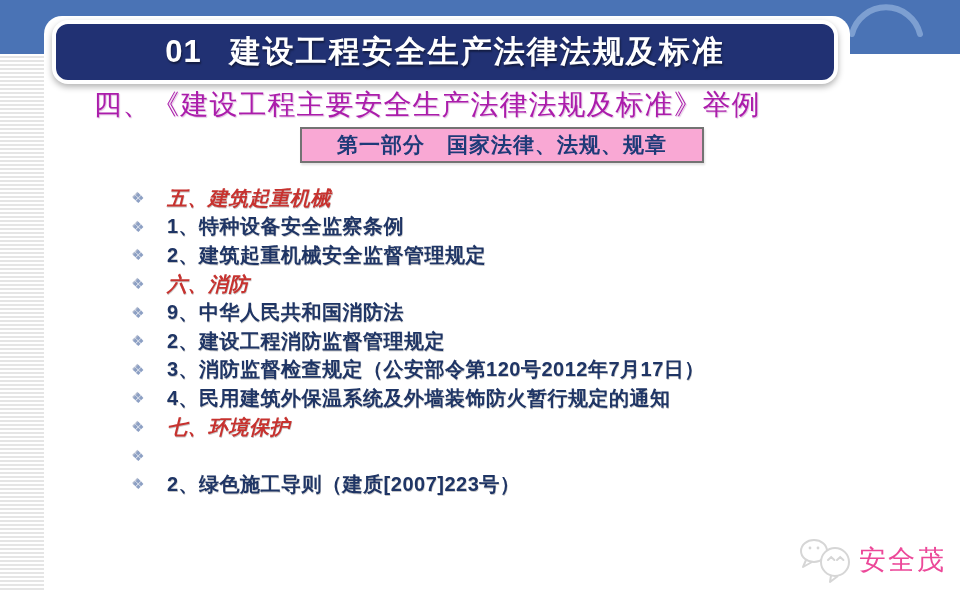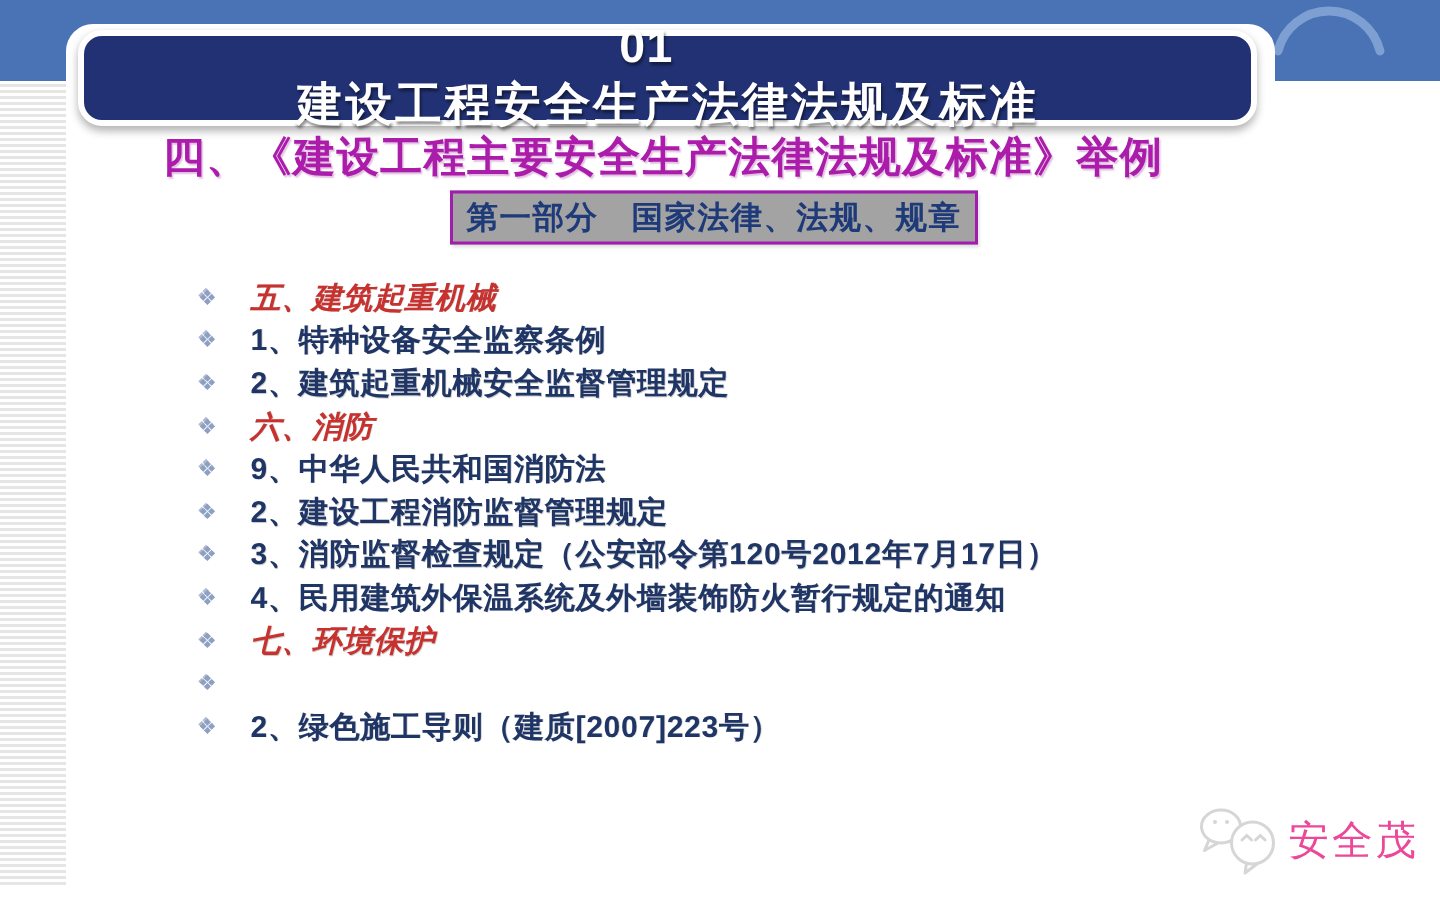--- a/index.html
+++ b/index.html
@@ -16,36 +16,35 @@
   }
   .panel {
     position:absolute; left:44px; top:16px; width:806px; height:585px; z-index:3;
     background:#ffffff; border-radius:18px 18px 0 0;
   }
   .header-box {
     position:absolute; left:52px; top:20px; width:786px; height:64px; z-index:4;
     box-sizing:border-box; background:#213173; border:4px solid #ffffff; border-radius:16px;
     display:flex; align-items:center; justify-content:center;
     box-shadow:0 3px 6px rgba(0,0,0,0.30);
-    flex-direction:column;
   }
   .header-box .badge, .header-box .htitle {
     color:#ffffff; font-weight:bold; font-size:31px; letter-spacing:2px;
     text-shadow:1px 2px 2px rgba(0,0,0,0.45);
   }
   .header-box .badge { margin-right:28px; letter-spacing:1px; }
   .subtitle {
-    position:absolute; left:59px; top:86px; width:766px; z-index:4;
-    text-align:center; font-size:28px; font-weight:bold; color:#ab1cab;
+    position:absolute; left:44px; top:86px; width:766px; z-index:4;
+    text-align:center; font-size:28px; font-weight:normal; color:#ab1cab;
     letter-spacing:1px; text-shadow:1px 1px 1px rgba(130,0,130,0.25);
     white-space:nowrap;
   }
   .part-box {
-    position:absolute; left:300px; top:127px; width:352px; height:36px; z-index:4;
-    box-sizing:border-box; border:2px solid #a21caf; background:#a3a3a3;
+    position:absolute; left:300px; top:127px; width:404px; height:36px; z-index:4;
+    box-sizing:border-box; border:2px solid #737373; background:#f9a8d4;
     display:flex; align-items:center; justify-content:center;
     font-size:21px; font-weight:bold; color:#1e3a78; letter-spacing:1px;
     box-shadow:1px 2px 2px rgba(0,0,0,0.12);
   }
   .law-list { position:absolute; left:132px; top:184px; width:740px; z-index:4; list-style:none; margin:0; padding:0; }
   .law-list li { display:flex; align-items:center; height:28.6px; }
   .bullet {
     width:22px; flex:none; font-size:14px; color:#8da0c4; margin-right:13px;
     text-shadow:1px 1px 0 rgba(255,255,255,0.9), -1px -1px 0 rgba(84,104,148,0.45);
   }

